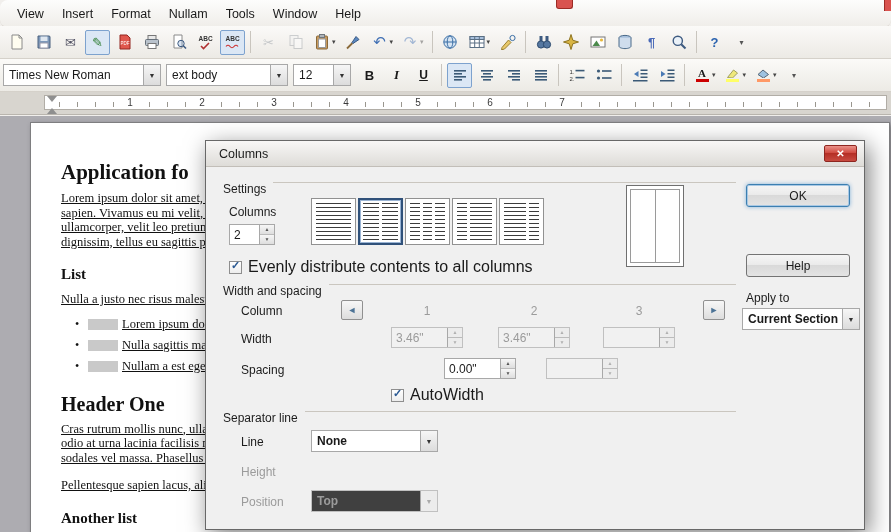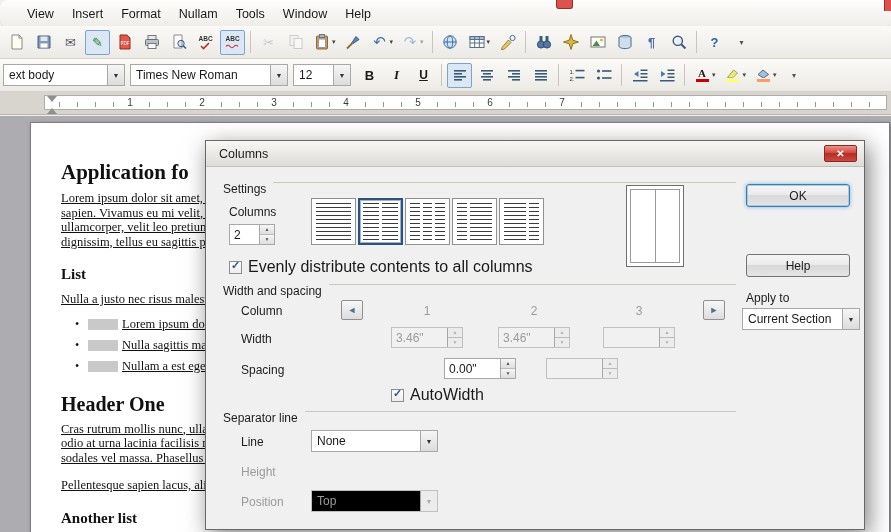--- a/index.html
+++ b/index.html
@@ -5,21 +5,21 @@
 *{margin:0;padding:0;box-sizing:border-box;}
 body{font-family:"Liberation Sans",sans-serif;background:#777;}
 #screen{position:relative;width:891px;height:532px;background:#f1efec;overflow:hidden;font-size:12px;color:#1a1a1a;}
 
 
 .red-frag{position:absolute;background:#d9534f;z-index:6;}
 .red-frag.f1{left:556px;top:0;width:17px;height:9px;border-radius:0 0 3px 3px;border:1px solid #9c2b25;border-top:none;}
 .red-frag.f2{right:0;top:0;width:7px;height:11px;border-left:1px solid #9c2b25;}
 
 
-.menubar{position:absolute;left:0;top:0;right:0;height:28px;background:linear-gradient(#fdfdfc,#efede9);border-bottom:1px solid #dcd8d1;display:flex;align-items:stretch;padding-left:18px;border-radius:8px;}
+.menubar{position:absolute;left:0;top:0;right:0;height:28px;background:linear-gradient(#fdfdfc,#efede9);border-bottom:1px solid #dcd8d1;display:flex;align-items:stretch;padding-left:8px;border-radius:8px;}
 .menu-item{padding:0 9px;display:flex;align-items:center;font-size:12.5px;cursor:default;}
 
 
 .toolbar{position:absolute;left:0;right:0;display:flex;align-items:center;background:linear-gradient(#fbfaf8,#eceae5);border-bottom:1px solid #d5d1ca;padding:0 3px;}
 .toolbar.std{top:26px;height:33px;}
 .toolbar.fmt{top:59px;height:33px;gap:5px;}
 .tb-btn{min-width:25px;height:25px;margin:0 1px;border:1px solid transparent;border-radius:2px;display:flex;align-items:center;justify-content:center;padding:0 2px;}
 .tb-btn.toggled{background:#dbe7f5;border-color:#7da2ce;}
 .tb-btn.disabled{opacity:.45;}
 .tb-sep{width:1px;height:22px;background:#c9c5be;margin:0 4px;}
@@ -27,21 +27,21 @@
 .dd-arrow{font-size:7px;color:#444;margin-left:1px;}
 .stk{display:flex;flex-direction:column;align-items:center;line-height:10px;}
 .cbar{width:13px;height:3px;margin-top:1px;display:block;}
 .fmt-btns{display:flex;align-items:center;}
 
 
 .combo{display:flex;height:22px;background:#fff;border:1px solid #a8a8a8;}
 .combo-val{flex:1;padding:3px 5px 0;font-size:12px;white-space:nowrap;overflow:hidden;}
 .combo-btn{width:17px;border-left:1px solid #a8a8a8;background:linear-gradient(#f6f6f6,#dcdcdc);display:flex;align-items:center;justify-content:center;}
 .combo-btn .dn{font-size:7px;color:#333;}
-.combo.dis{background:#000000;border-color:#c0c0c0;}
+.combo.dis{background:#404040;border-color:#c0c0c0;}
 .combo.dis .combo-val{color:#9b9b9b;}
 .combo.dis .combo-btn{background:#ececec;}
 .combo.dis .combo-btn .dn{color:#aaa;}
 .spin{position:absolute;display:flex;height:21px;background:#fff;border:1px solid #a8a8a8;}
 .spin-val{flex:1;font-size:12px;padding:3px 4px 0;overflow:hidden;white-space:nowrap;}
 .spin-btns{width:15px;display:flex;flex-direction:column;border-left:1px solid #a8a8a8;}
 .sb{flex:1;font-size:5px;line-height:9px;text-align:center;background:linear-gradient(#f6f6f6,#dedede);color:#555;}
 .sb.up{border-bottom:1px solid #bbb;}
 .spin.dis{background:#f1f1f1;border-color:#c0c0c0;}
 .spin.dis .spin-val{color:#9b9b9b;}
@@ -91,21 +91,21 @@
 .pv-page-col.c1{border-right:none;}
 .checkrow{position:absolute;display:flex;align-items:center;gap:6px;}
 .checkbox{width:13px;height:13px;background:linear-gradient(#fff,#ededed);border:1px solid #8e8e8e;position:relative;flex:none;}
 .checkbox .ck{position:absolute;left:1px;top:-3px;font-size:11px;font-weight:bold;color:#2c5a93;}
 .cklabel{font-size:16px;}
 .arrow-btn{position:absolute;width:22px;height:20px;border:1px solid #909090;border-radius:2px;background:linear-gradient(#f7f7f7,#ddd);display:flex;align-items:center;justify-content:center;}
 .arrow-btn span{font-size:9px;color:#4c7396;}
 .colnum{position:absolute;width:72px;text-align:center;font-size:12px;color:#9b9b9b;}
 .btn{position:absolute;width:104px;height:23px;border:1px solid #747474;border-radius:3px;background:linear-gradient(#f5f5f5,#ebebeb 45%,#d9d9d9 50%,#e4e4e4);font-size:12px;font-family:"Liberation Sans",sans-serif;color:#1c1c1c;cursor:default;}
 .btn.default{border-color:#3c7fb1;box-shadow:inset 0 0 0 1px #a8c8e4,0 0 4px #86b3d9;}
-.dcombo{position:absolute;}
+.dcombo{position:absolute;font-weight:bold;}
 </style>
 </head>
 <body>
 
 <div id="screen">
 
   <div class="red-frag f1"></div>
   <div class="red-frag f2"></div>
 
   <div class="menubar">
@@ -317,28 +317,28 @@
         </span>
       </div>
       <div class="tb-btn">
         <span class="tb-ic">
           <span style="font-size:8px;color:#555">▾</span>
         </span>
       </div>
     </div>
 
   <div class="toolbar fmt">
+    <div class="combo" style="width:158px">
+      <div class="combo-val">Times New Roman</div>
+      <div class="combo-btn">
+          <span class="dn">▼</span>
+        </div>
+    </div>
     <div class="combo" style="width:122px">
       <div class="combo-val">ext body</div>
-      <div class="combo-btn">
-          <span class="dn">▼</span>
-        </div>
-    </div>
-    <div class="combo" style="width:158px">
-      <div class="combo-val">Times New Roman</div>
       <div class="combo-btn">
           <span class="dn">▼</span>
         </div>
     </div>
     <div class="combo" style="width:58px">
       <div class="combo-val">12</div>
       <div class="combo-btn">
           <span class="dn">▼</span>
         </div>
     </div>

